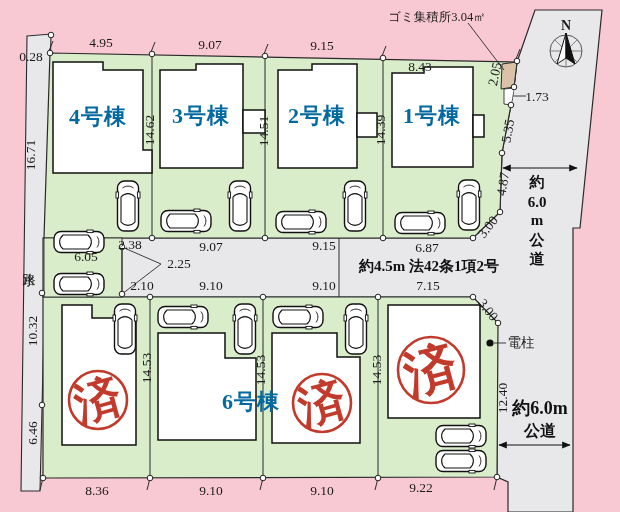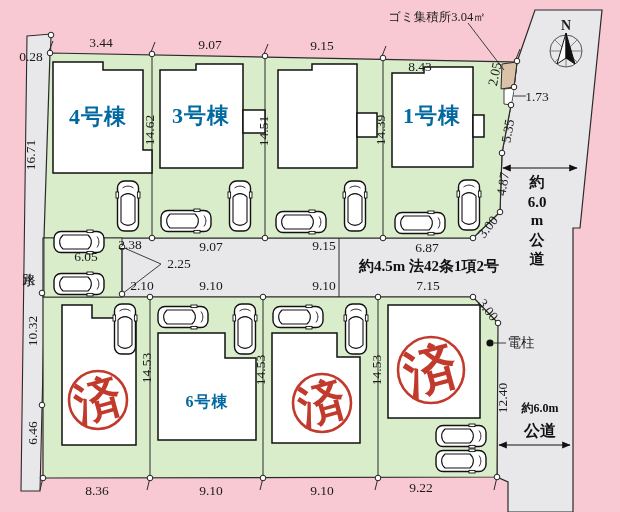--- a/index.html
+++ b/index.html
@@ -3,21 +3,21 @@
 <meta charset="utf-8">
 <style>
   html,body{margin:0;padding:0;background:#f9c9d3;}
   .stage{position:relative;width:620px;height:512px;background:#f9c9d3;overflow:hidden;
          font-family:"Liberation Serif","DejaVu Serif",serif;}
   .stage svg{position:absolute;left:0;top:0;}
   .lbl{position:absolute;white-space:nowrap;color:#1a1a1a;font-size:13.5px;line-height:1;
        transform:translate(-50%,-50%);}
   .bold{font-weight:bold;}
   .bname{font-size:22px;font-weight:bold;letter-spacing:1px;color:#0369a1;}
-  .bname6{font-size:16px;}
+  .bname6{font-size:22px;margin-left:44px;}
   .vert{writing-mode:vertical-rl;text-orientation:upright;}
   .stamp{color:#c23a2b;font-weight:bold;}
   .small{font-size:12.5px;}
   .roadtxt{font-size:15px;font-weight:bold;color:#111;}
 </style>
 </head>
 <body>
 
 <div class="stage">
 
@@ -189,21 +189,21 @@
     <circle cx="498" cy="323" r="2.8"></circle>
     <circle cx="43" cy="478" r="2.8"></circle>
         <circle cx="150" cy="478" r="2.8"></circle>
     <circle cx="263" cy="478" r="2.8"></circle>
         <circle cx="378" cy="478" r="2.8"></circle>
     <circle cx="497" cy="477" r="2.8"></circle>
   </g>
 </svg>
 
 <div class="lbl" style="left:31px;top:57px;">0.28</div>
-<div class="lbl" style="left:101px;top:43px;">3.44</div>
+<div class="lbl" style="left:101px;top:43px;">4.95</div>
 <div class="lbl" style="left:210px;top:45px;">9.07</div>
 <div class="lbl" style="left:322px;top:46px;">9.15</div>
 <div class="lbl" style="left:420px;top:47px;margin-top:20px;">8.43</div>
 
 <div class="lbl" style="left:31px;top:155px;transform:translate(-50%,-50%) rotate(-90deg);">16.71</div>
 <div class="lbl" style="left:33px;top:331px;transform:translate(-50%,-50%) rotate(-90deg);">10.32</div>
 <div class="lbl" style="left:33px;top:433px;transform:translate(-50%,-50%) rotate(-90deg);">6.46</div>
 
 <div class="lbl" style="left:150px;top:130px;transform:translate(-50%,-50%) rotate(-90deg);">14.62</div>
 <div class="lbl" style="left:264px;top:131px;transform:translate(-50%,-50%) rotate(-90deg);">14.51</div>
@@ -235,34 +235,35 @@
 <div class="lbl" style="left:488px;top:310px;transform:translate(-50%,-50%) rotate(52deg);">3.00</div>
 <div class="lbl" style="left:503px;top:398px;transform:translate(-50%,-50%) rotate(-90deg);">12.40</div>
 
 <div class="lbl" style="left:97px;top:491px;">8.36</div>
 <div class="lbl" style="left:211px;top:491px;">9.10</div>
 <div class="lbl" style="left:322px;top:491px;">9.10</div>
 <div class="lbl" style="left:421px;top:488px;">9.22</div>
 
 <div class="lbl bname" style="left:98px;top:117px;">4号棟</div>
 <div class="lbl bname" style="left:201px;top:116px;">3号棟</div>
+<div class="lbl bname" style="left:317px;top:116px;">2号棟</div>
 <div class="lbl bname" style="left:432px;top:116px;">1号棟</div>
 <div class="lbl bname bname6" style="left:207px;top:402px;">6号棟</div>
 
 <div class="lbl stamp" style="left:98px;top:401px;font-size:46px;transform:translate(-50%,-50%) rotate(-15deg);">済</div>
 <div class="lbl stamp" style="left:322px;top:404px;font-size:46px;transform:translate(-50%,-50%) rotate(-15deg);">済</div>
 <div class="lbl stamp" style="left:431px;top:371px;font-size:52px;transform:translate(-50%,-50%) rotate(-15deg);">済</div>
 
 <div class="lbl small" style="left:437px;top:17px;text-align:right;">ゴミ集積所3.04㎡</div>
 <div class="lbl bold" style="left:566px;top:26px;font-size:14px;">N</div>
 <div class="lbl vert" style="left:29px;top:263px;font-size:13px;">水路</div>
 <div class="lbl" style="left:521px;top:343px;font-size:13.5px;">電柱</div>
 
 <div class="lbl roadtxt" style="left:537px;top:182px;">約</div>
 <div class="lbl roadtxt" style="left:537px;top:202px;">6.0</div>
 <div class="lbl roadtxt" style="left:537px;top:220px;">m</div>
 <div class="lbl roadtxt" style="left:537px;top:240px;">公</div>
 <div class="lbl roadtxt" style="left:537px;top:259px;">道</div>
 
-<div class="lbl roadtxt" style="left:540px;top:408px;font-size:12px;">約6.0m</div>
+<div class="lbl roadtxt" style="left:540px;top:408px;font-size:18px;">約6.0m</div>
 <div class="lbl roadtxt" style="left:540px;top:431px;font-size:16px;">公道</div>
 
 </div>
 
 </body></html>

